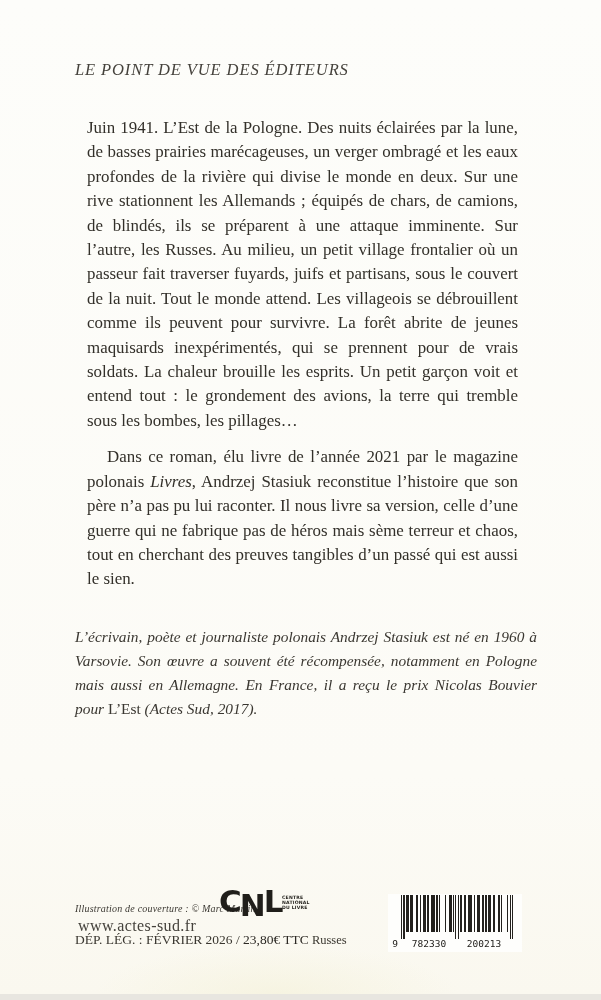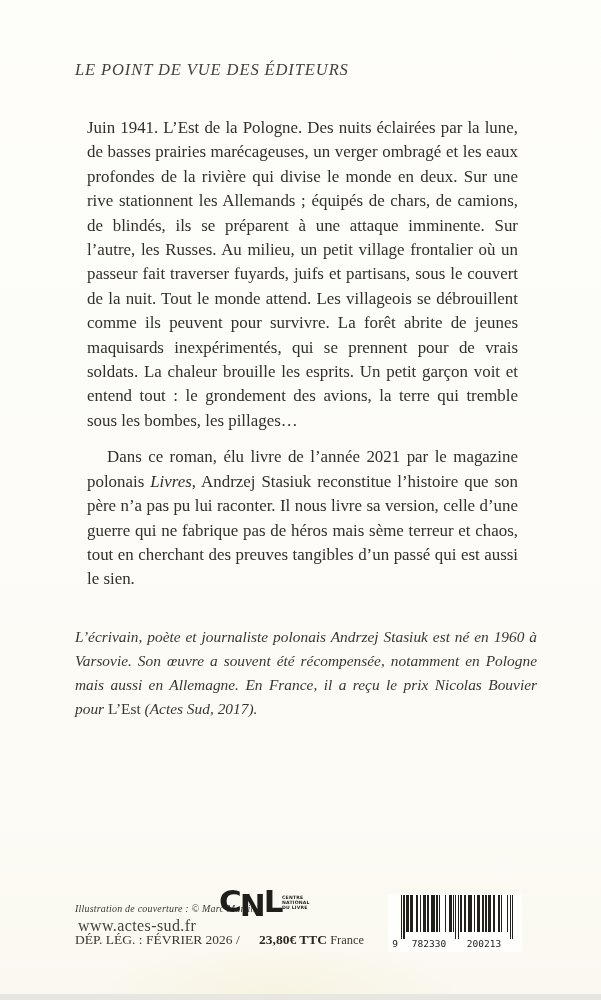--- a/index.html
+++ b/index.html
@@ -59,21 +59,21 @@
   .cnl-caption{
     position:absolute;left:63px;top:9px;
     font-family:"DejaVu Sans","Liberation Sans",sans-serif;
     font-size:4.6px;line-height:5.2px;font-weight:700;
     color:#26241f;letter-spacing:0.2px;
   }
   .legal{
     position:absolute;left:75px;top:932px;
     font-size:13.5px;color:#3a3730;white-space:nowrap;
   }
-  .legal .price{font-weight:700;color:#2c2924;margin-left:16px;}
+  .legal .price{font-weight:400;color:#2c2924;}
   .legal .country{font-size:12.5px;}
   .barcode{
     position:absolute;left:388px;top:894px;width:134px;height:58px;
     background:#fefefc;
   }
   .barcode svg{display:block;}
   .barcode text{
     font-family:"DejaVu Sans Mono","Liberation Mono",monospace;
     font-size:9.5px;fill:#23211d;
   }
@@ -98,21 +98,21 @@
 
   <div class="cnl">
     <span class="cnl-letters"><span>C</span><span class="n-drop">N</span><span>L</span></span>
     <span class="cnl-caption">
       <span>CENTRE</span><br>
       <span>NATIONAL</span><br>
       <span>DU LIVRE</span>
     </span>
   </div>
 
-  <div class="legal"><span>DÉP. LÉG. : FÉVRIER 2026 / </span><span class="price">23,80€ TTC</span><span class="country"> France</span></div>
+  <div class="legal"><span>DÉP. LÉG. : FÉVRIER 2026 / </span><span class="price">23,80€ TTC</span><span class="country"> Russes</span></div>
 
   <div class="barcode">
     <svg id="barcode-svg" width="134" height="58" viewBox="0 0 134 58" shape-rendering="crispEdges">
       <g id="bars" fill="#23211d">
           <rect x="13.00" y="1" width="1.18" height="43.5"></rect>
           <rect x="15.36" y="1" width="1.18" height="43.5"></rect>
           <rect x="17.72" y="1" width="3.54" height="37"></rect>
           <rect x="22.44" y="1" width="2.36" height="37"></rect>
           <rect x="28.34" y="1" width="1.18" height="37"></rect>
           <rect x="31.88" y="1" width="1.18" height="37"></rect>

